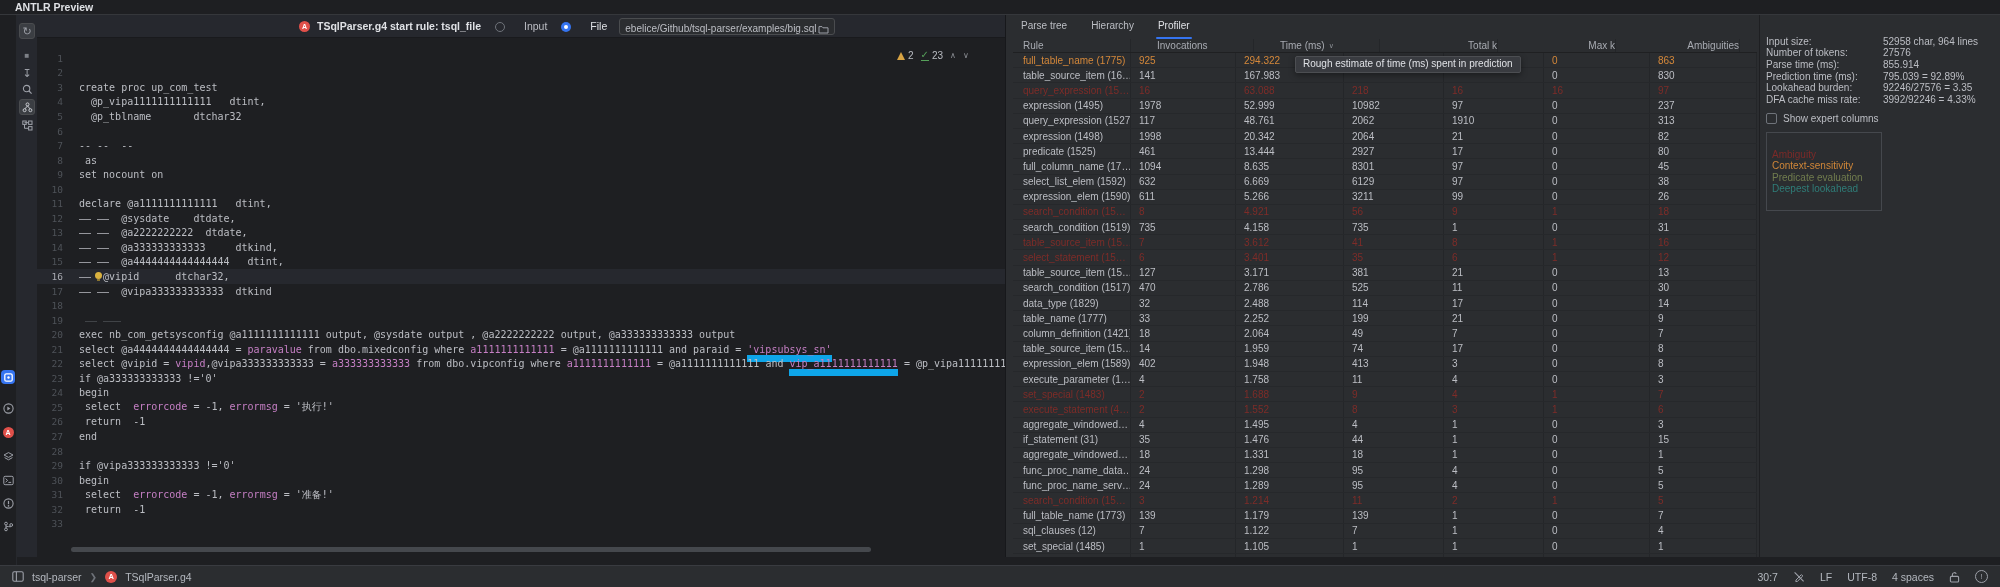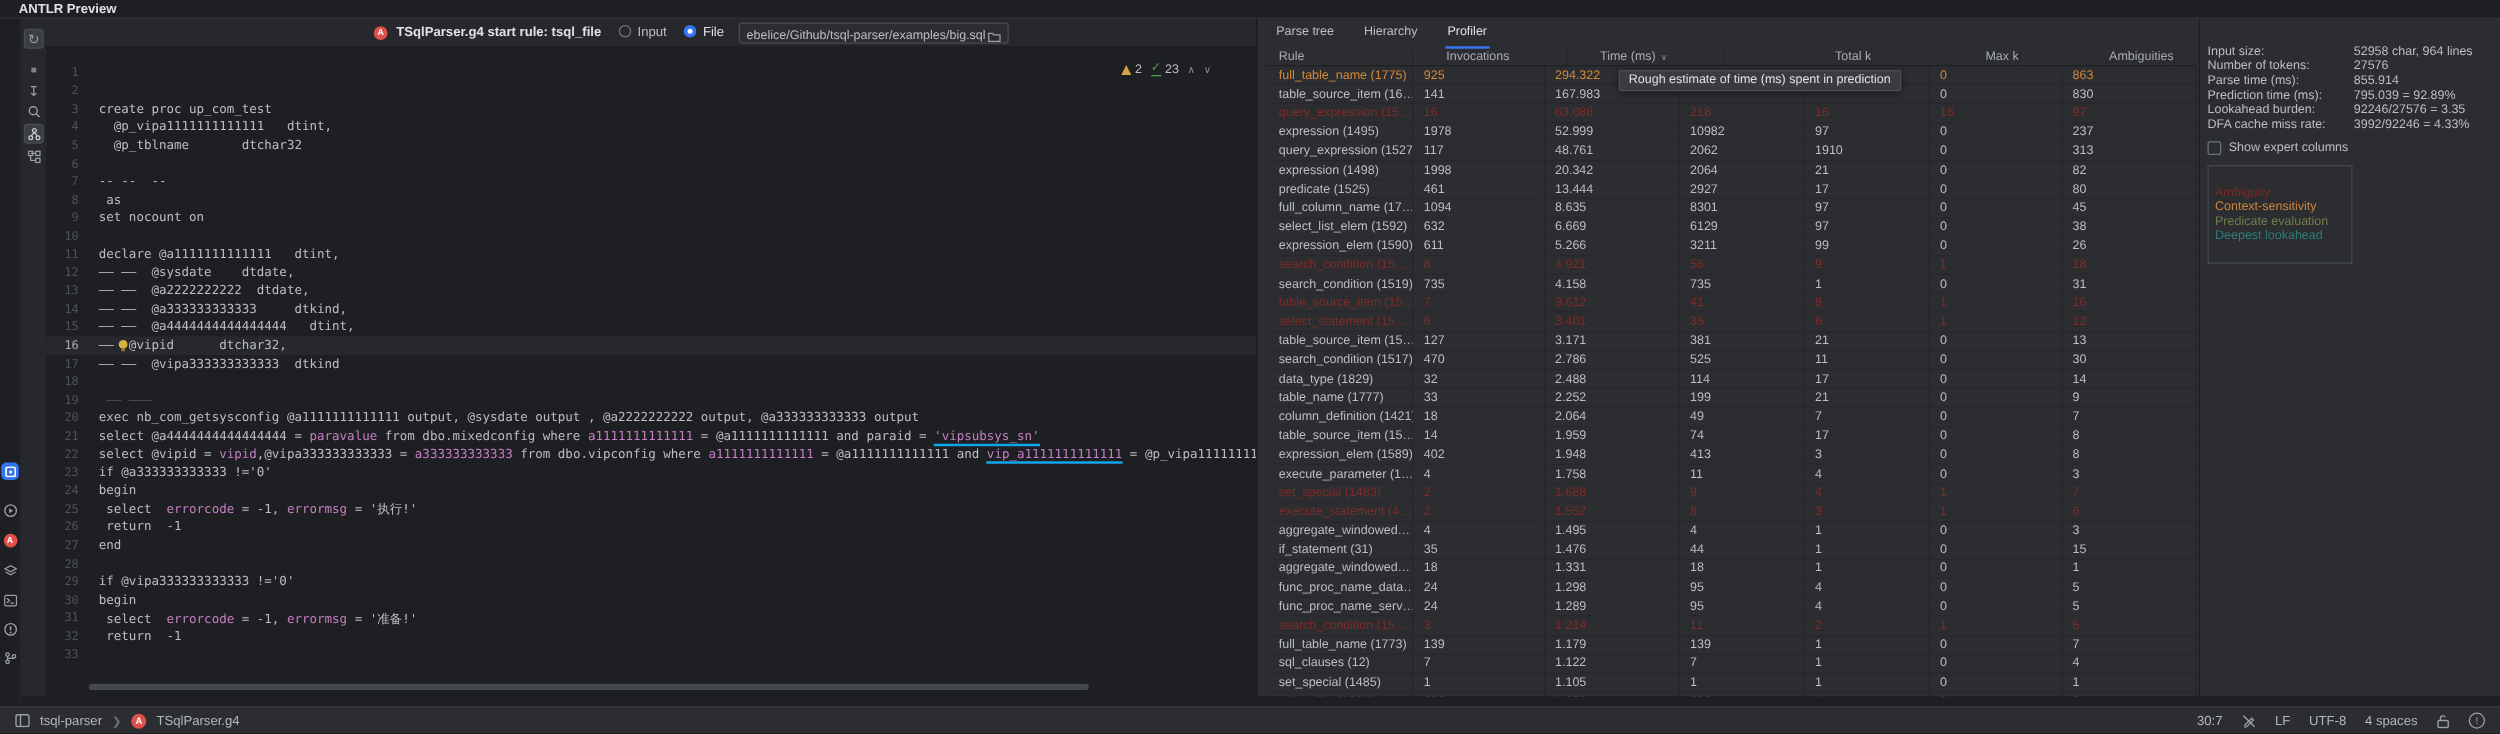--- a/index.html
+++ b/index.html
@@ -18,38 +18,38 @@
   
   .vtoolbar{position:absolute;left:17px;top:15px;width:20px;height:542px;background:#26282e;}
   .vtb{position:absolute;left:2px;width:16px;height:16px;display:flex;align-items:center;justify-content:center;
        color:#9da0a8;font-size:11px;border-radius:3px;}
   .vtb.boxed{background:#3b3e43;border:1px solid #4a4c4f;box-sizing:border-box;}
   
   .topband{position:absolute;left:37px;top:15px;width:968px;height:22px;background:#26282e;border-bottom:1px solid #191a1d;
            display:flex;align-items:center;font-size:10.5px;}
   .grammar-group{display:flex;align-items:center;gap:7px;margin-left:262px;}
   .grammar-label{font-weight:700;color:#dfe1e5;white-space:nowrap;}
-  .radio-group{display:flex;align-items:flex-start;gap:5px;margin-left:14px;}
+  .radio-group{display:flex;align-items:flex-end;gap:19px;margin-left:14px;}
   .radio{width:10px;height:10px;border-radius:50%;box-sizing:border-box;}
   .radio.off{border:1px solid #6f737a;background:transparent;}
   .radio.on{background:#3574f0;position:relative;}
   .radio.on::after{content:"";position:absolute;left:3px;top:3px;width:4px;height:4px;border-radius:50%;background:#fff;}
   .path-field{margin-left:12px;width:204px;height:15px;background:#2b2d30;border:1px solid #4a4c4f;border-radius:3px;
               display:flex;align-items:flex-end;justify-content:space-between;padding:0 5px;font-size:10px;color:#bcbec4;white-space:nowrap;overflow:hidden;}
   
   .editor{position:absolute;left:37px;top:38px;width:968px;height:519px;background:#1e1f22;overflow:hidden;}
   .lines{position:absolute;left:0;top:13px;width:100%;}
   .code-line{height:14.55px;display:flex;align-items:center;position:relative;
              font-family:"DejaVu Sans Mono",monospace;font-size:10px;white-space:pre;color:#bcbec4;}
   .code-line.current{background:#26282e;}
   .ln{width:26px;flex:none;text-align:right;margin-right:16px;color:#4e5258;font-size:9.5px;font-family:"DejaVu Sans Mono",monospace;}
   .code-line.current .ln{color:#a9abb2;}
   .code{white-space:pre;}
   .c-p{color:#c57fc4;}
-  .c-pu{color:#c57fc4;border-bottom:2px solid #0ea5e9;}
+  .c-pu{color:#c57fc4;border-bottom:7px solid #0ea5e9;}
   .c-d{color:#4d5056;}
   .bulb{position:absolute;left:58px;top:3px;width:7px;height:7px;background:#d9b13f;border-radius:50%;}
   .bulb::after{content:"";position:absolute;left:2px;top:7px;width:3px;height:2px;background:#8a7430;}
   .inspections{position:absolute;left:860px;top:12px;display:flex;align-items:center;gap:7px;font-size:10px;color:#b9bcc2;}
   .warn-tri{width:0;height:0;border-left:4.5px solid transparent;border-right:4.5px solid transparent;border-bottom:8px solid #d8a343;display:inline-block;}
   .insp-chev{color:#8d9096;font-size:8px;}
   .ok-check{color:#56a05a;border-bottom:1px solid #56a05a;font-size:10px;line-height:10px;}
   .hscroll{position:absolute;left:34px;top:509px;width:800px;height:5px;background:#45484d;border-radius:3px;}
   
   .rpanel{position:absolute;left:1005px;top:15px;width:995px;height:542px;background:#2b2d30;border-left:1px solid #17181b;box-sizing:border-box;}

